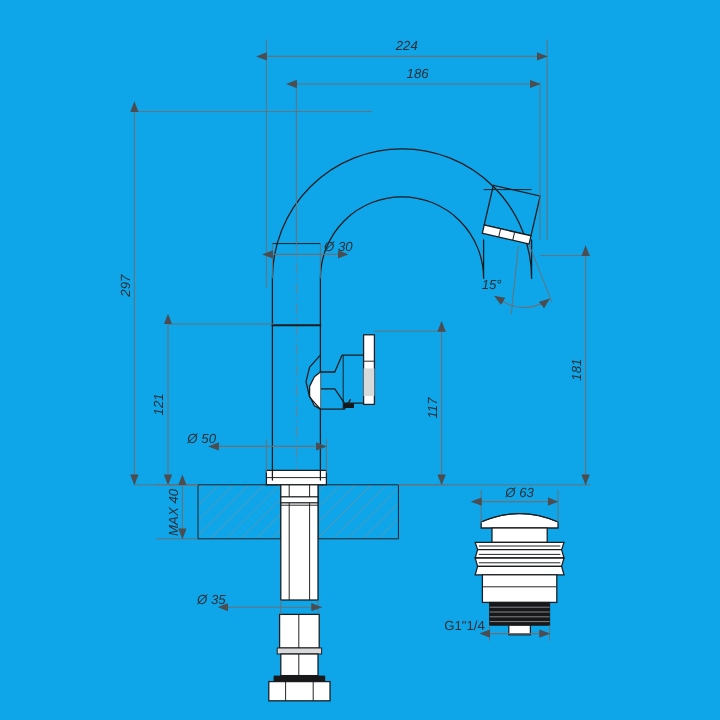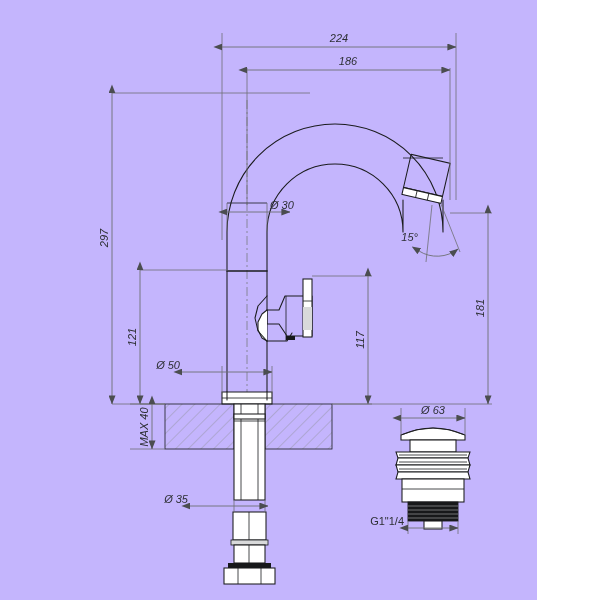--- a/index.html
+++ b/index.html
@@ -8,23 +8,23 @@
     background: #ffffff;
   }
   body {
     width: 600px;
     height: 600px;
     font-family: "Liberation Sans", sans-serif;
     overflow: hidden;
   }
   #sheet {
     position: relative;
-    width: 537px;
+    width: 600px;
     height: 600px;
-    background: #c4b5fd;
+    background: #0ea5e9;
     text-align: center;
   }
   #drawing {
     position: absolute;
     left: 0;
     top: 0;
     width: 600px;
     height: 600px;
   }
   .dim-text {

